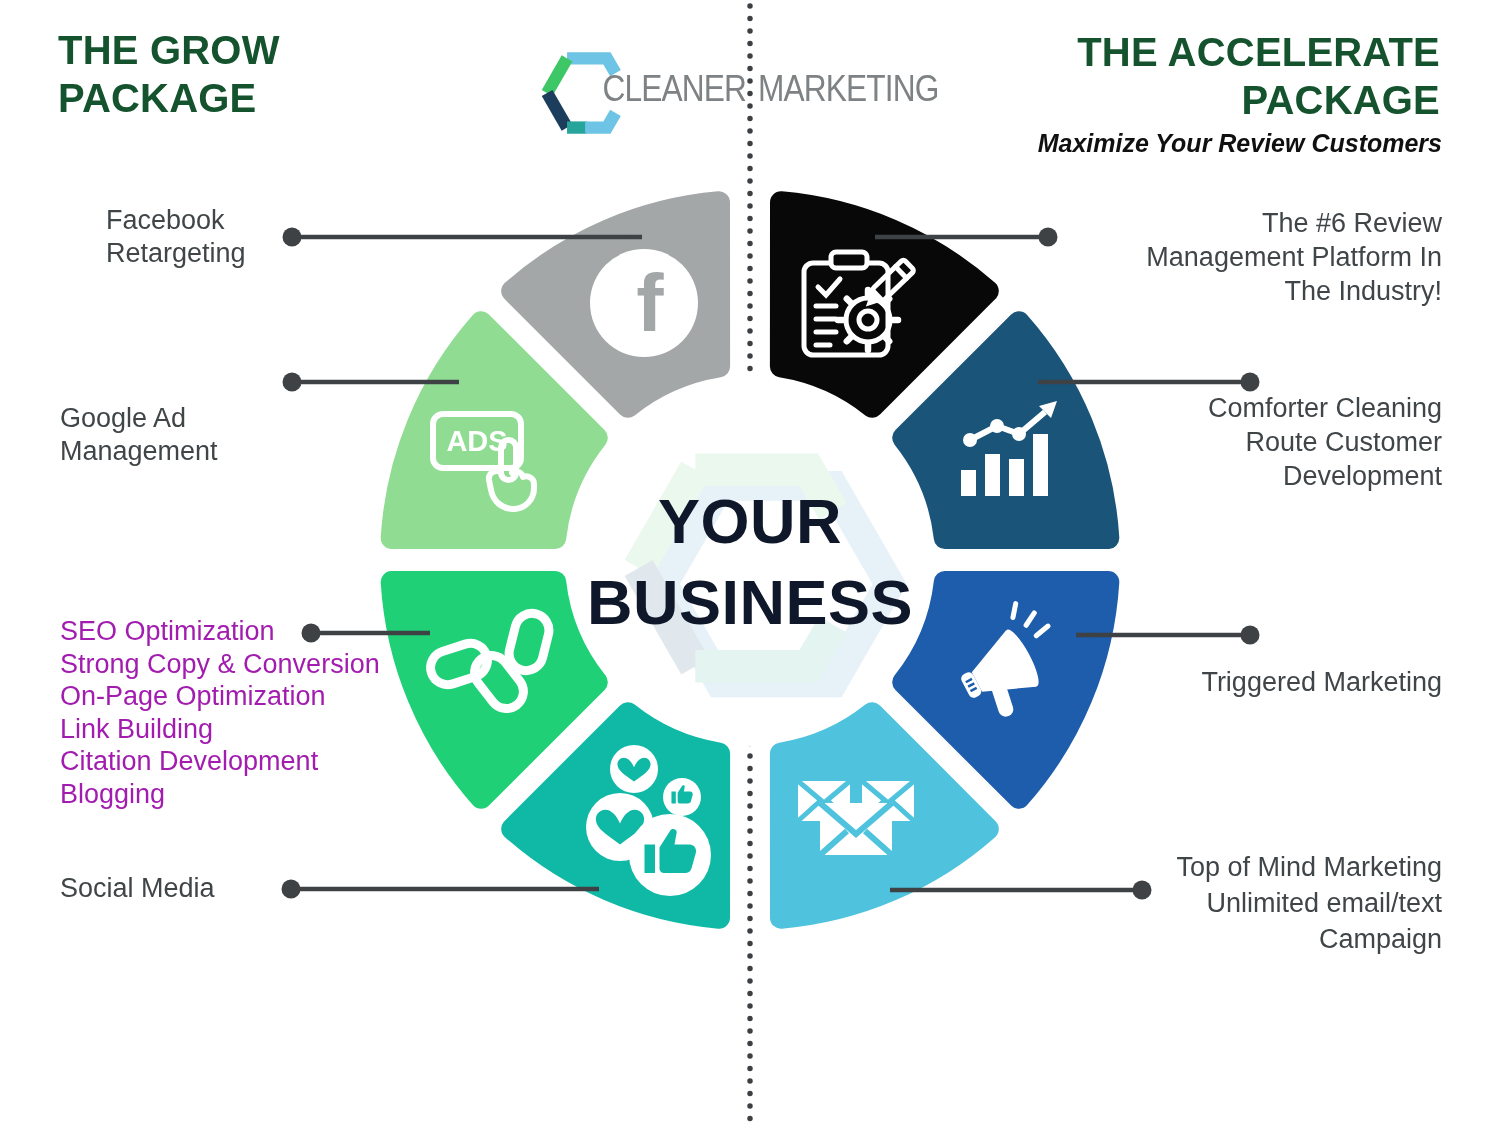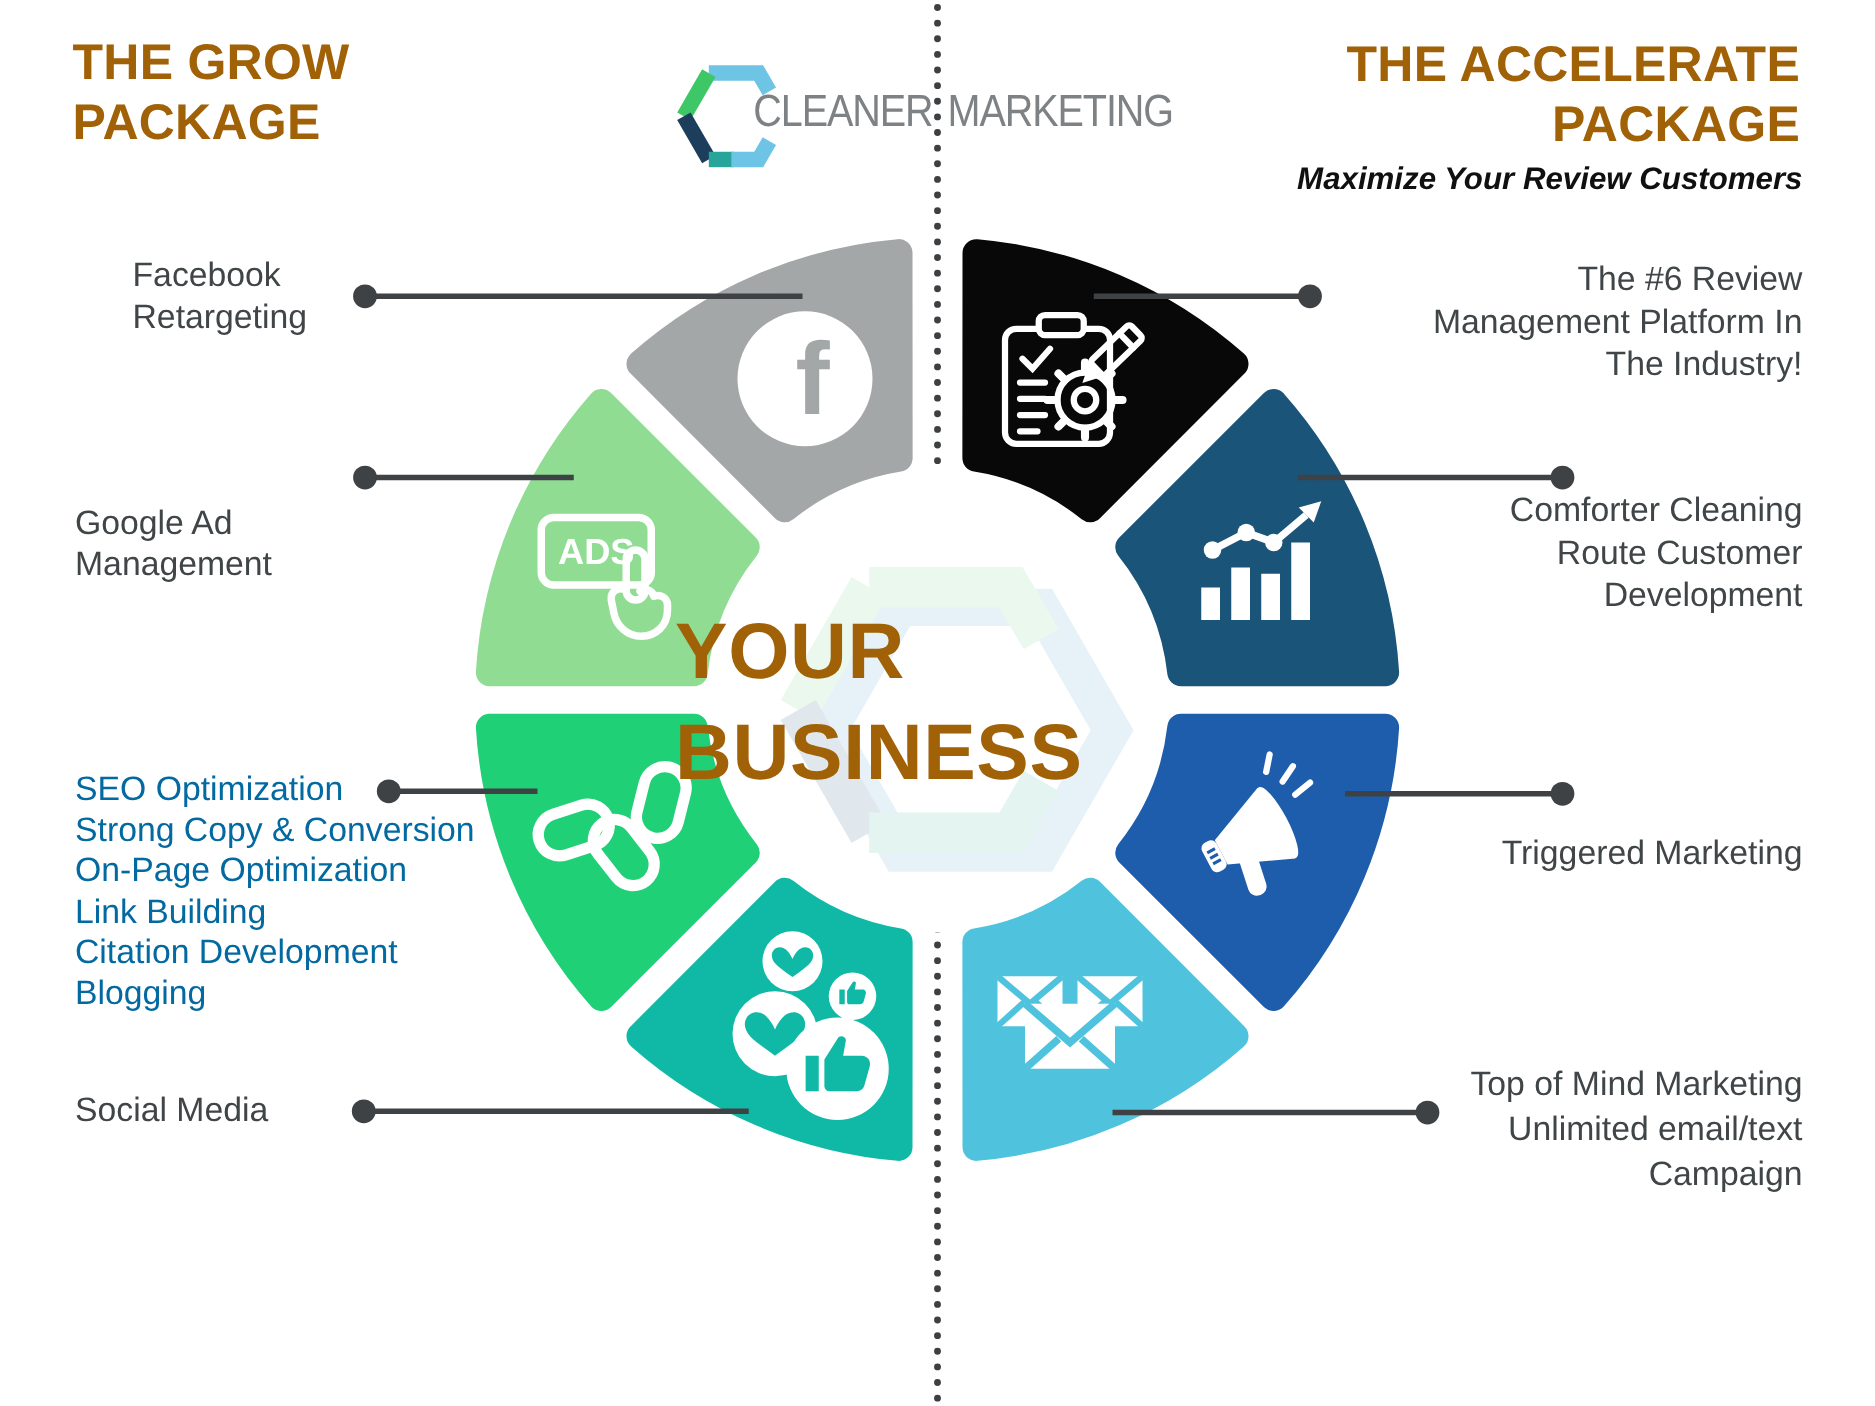--- a/index.html
+++ b/index.html
@@ -1,25 +1,25 @@
 <!DOCTYPE html>
 <html><head>
 <meta charset="utf-8">
 <style>
   html,body{margin:0;padding:0;background:#fff;}
   .stage{position:relative;width:1500px;height:1125px;background:#ffffff;overflow:hidden;
          font-family:"Liberation Sans", sans-serif;}
   .abs{position:absolute;white-space:pre-line;}
-  .pkg-title{font-size:40px;font-weight:800;color:#a16207;line-height:1.2;letter-spacing:0.2px;}
+  .pkg-title{font-size:40px;font-weight:800;color:#14532d;line-height:1.2;letter-spacing:0.2px;}
   .pkg-sub{font-size:25px;font-style:italic;font-weight:700;color:#101010;}
   .lbl{font-size:27px;color:#404548;line-height:1.22;}
-  .lbl-tight{font-size:27px;color:#0369a1;line-height:32.5px;}
+  .lbl-tight{font-size:27px;color:#a21caf;line-height:32.5px;}
   .right-col{text-align:right;}
-  .center-label{font-size:63px;font-weight:800;color:#a16207;line-height:1.28;
-                text-align:left;letter-spacing:0.5px;}
+  .center-label{font-size:63px;font-weight:800;color:#0f172a;line-height:1.28;
+                text-align:center;letter-spacing:0.5px;}
   .logo-word{font-size:36px;color:#7e8284;font-weight:500;letter-spacing:-1px;}
   svg{position:absolute;left:0;top:0;}
   svg text{font-family:"Liberation Sans", sans-serif;}
 </style>
 </head>
 <body>
 
 <div class="stage">
 
   <svg width="1500" height="1125" viewBox="0 0 1500 1125">

